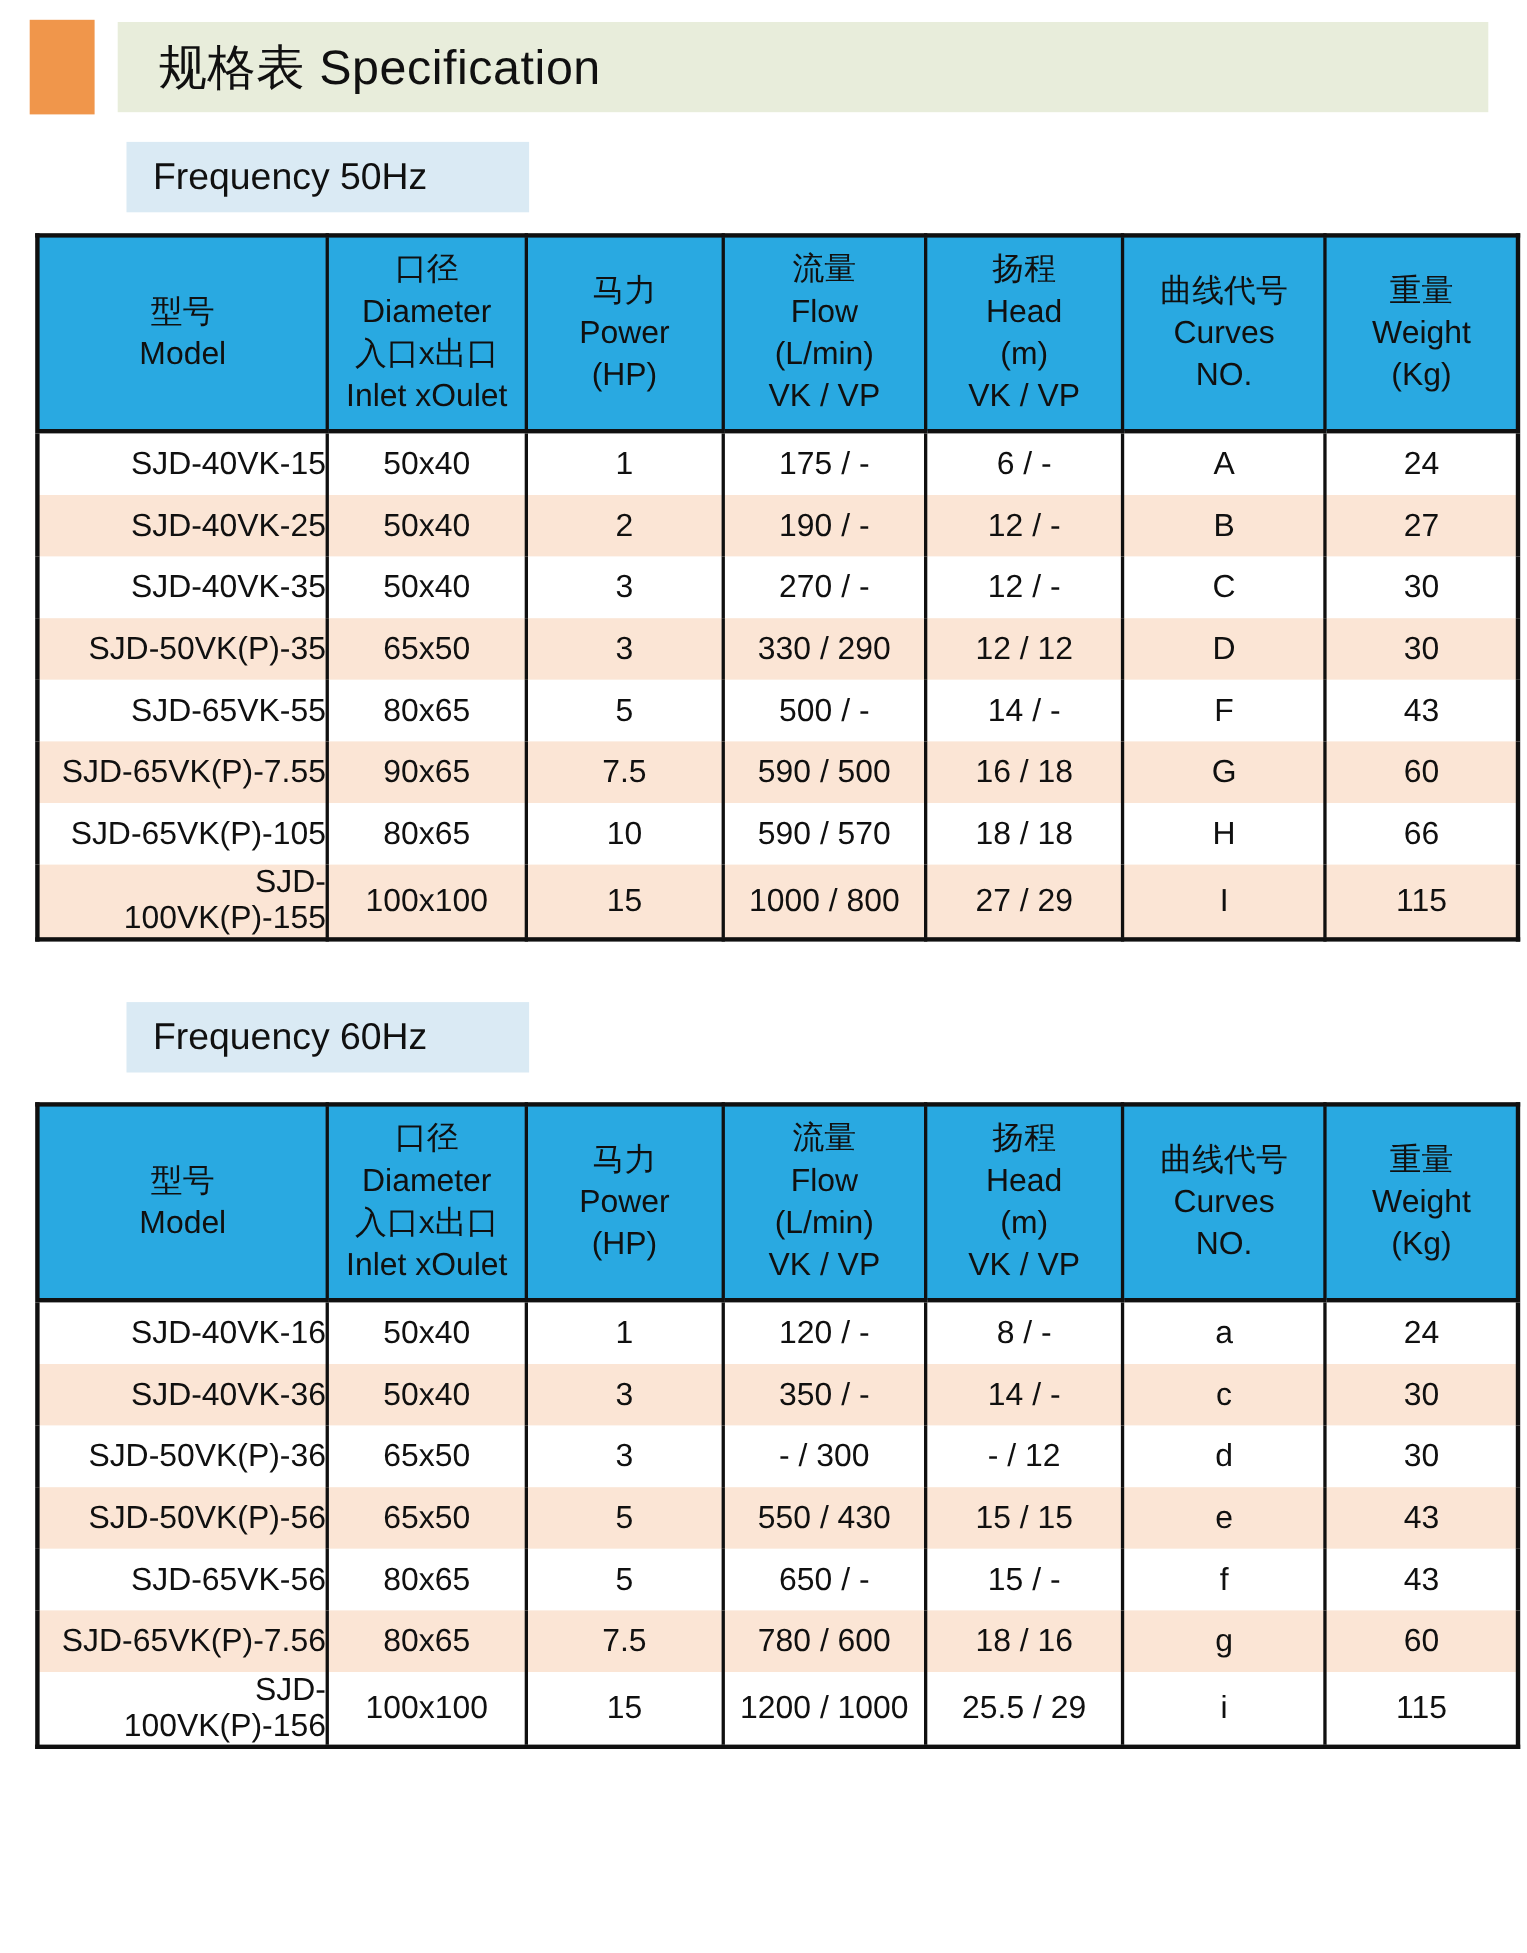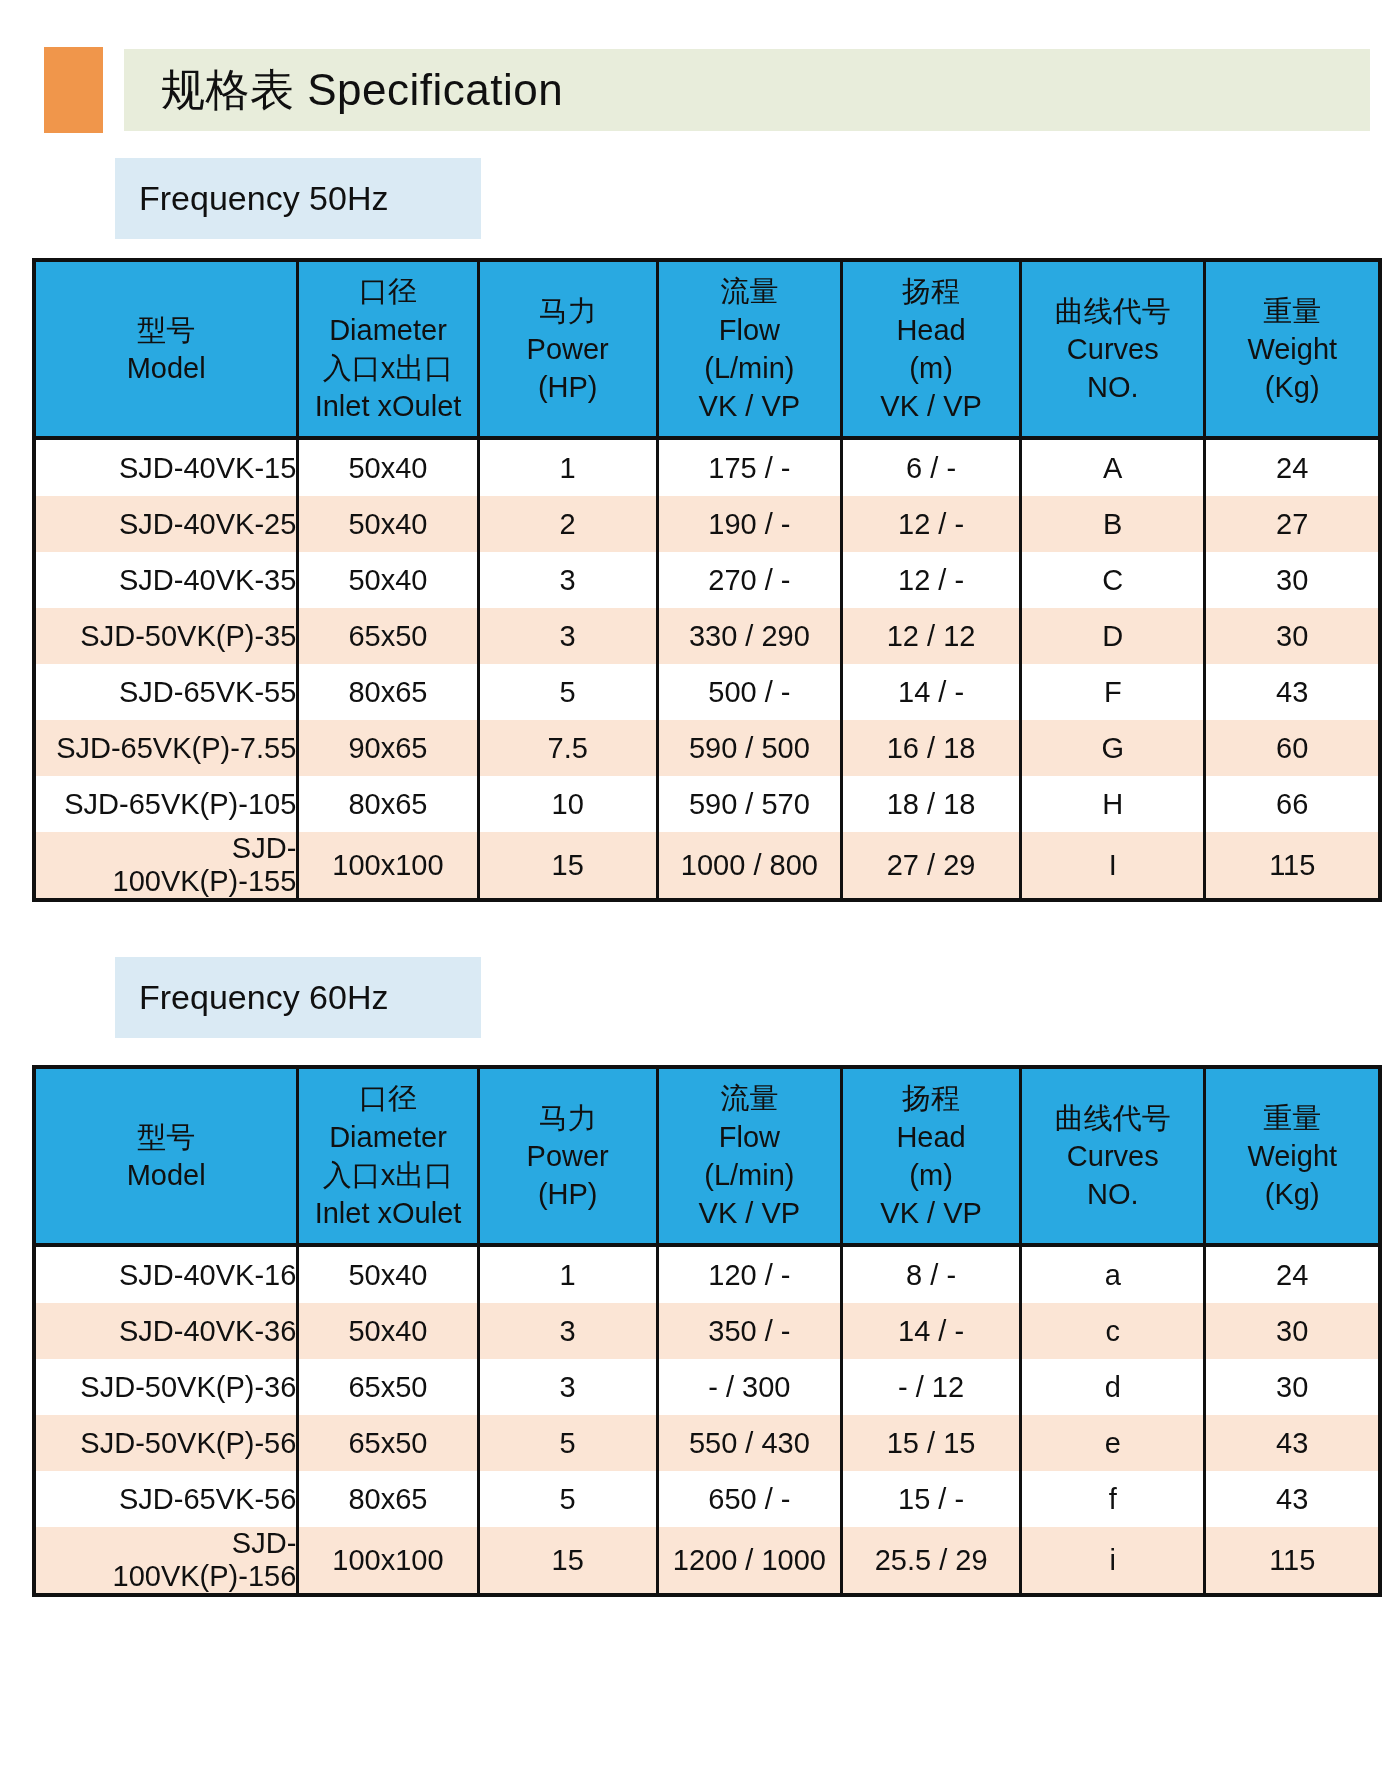--- a/index.html
+++ b/index.html
@@ -5,34 +5,34 @@
   html, body { margin: 0; padding: 0; background: #ffffff; }
   body {
     width: 1388px;
     min-height: 1775px;
     font-family: "Liberation Sans", "DejaVu Sans", sans-serif;
     color: #101010;
   }
   .page { position: relative; width: 1388px; padding-bottom: 36px; }
 
   
-  .header-row { display: flex; align-items: flex-start; padding-top: 47px; margin-left: 44px; }
+  .header-row { display: flex; align-items: flex-start; padding-top: 18px; margin-left: 27px; }
   .accent-square { width: 59px; height: 86px; background: var(--accent_orange, #F0964B); }
   .title-bar {
     margin-left: 21px; margin-top: 2px;
     height: 82px; width: 1246px;
     background: var(--title_bar_bg, #E8EDDB);
     display: flex; align-items: center;
     box-sizing: border-box; padding-left: 37px;
   }
   .title-text { font-size: 44px; letter-spacing: 0.5px; }
 
   
   .freq-label {
-    margin-left: 115px; width: 366px; height: 81px;
+    margin-left: 115px; width: 366px; height: 64px;
     background: var(--label_blue_bg, #DAEAF4);
     display: flex; align-items: center;
     box-sizing: border-box; padding-left: 24px;
     font-size: 34px;
   }
   .section-50 .freq-label { margin-top: 25px; margin-bottom: 19px; }
   .section-60 .freq-label { margin-top: 55px; margin-bottom: 27px; text-align: right; }
 
   
   table {
@@ -239,20 +239,29 @@
           <tr>
             <td>SJD-65VK-56</td>
             <td>80x65</td>
             <td>5</td>
             <td>650 / -</td>
             <td>15 / -</td>
             <td>f</td>
             <td>43</td>
           </tr>
           <tr>
+            <td>SJD-65VK(P)-7.56</td>
+            <td>80x65</td>
+            <td>7.5</td>
+            <td>780 / 600</td>
+            <td>18 / 16</td>
+            <td>g</td>
+            <td>60</td>
+          </tr>
+          <tr>
             <td>SJD-100VK(P)-156</td>
             <td>100x100</td>
             <td>15</td>
             <td>1200 / 1000</td>
             <td>25.5 / 29</td>
             <td>i</td>
             <td>115</td>
           </tr>
         </tbody>
     </table>

